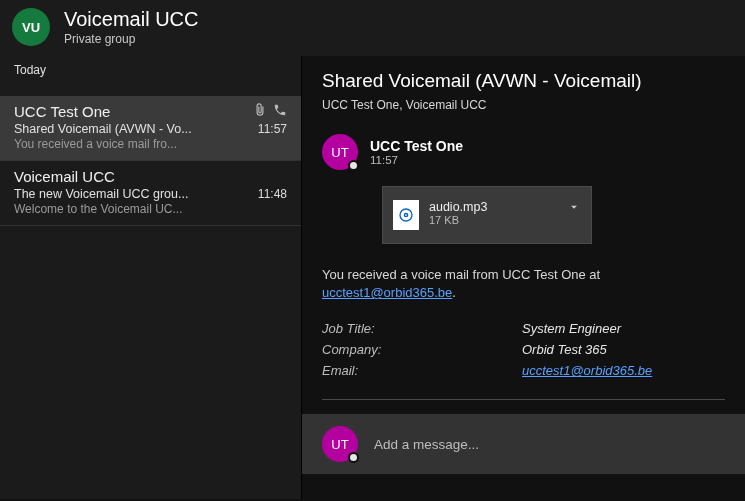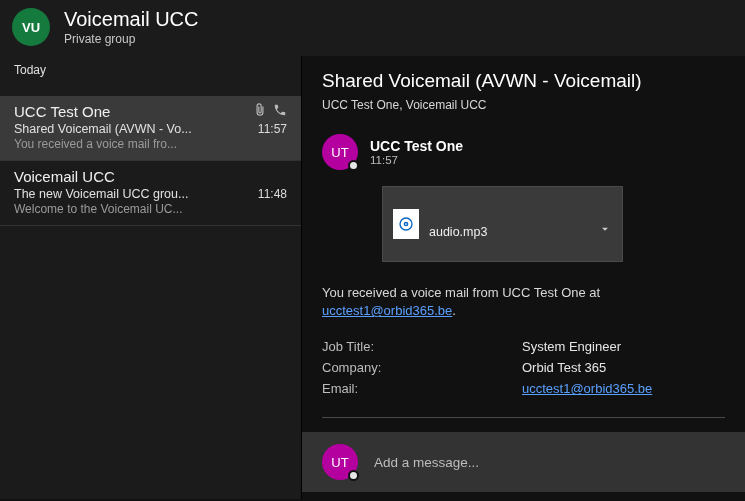--- a/index.html
+++ b/index.html
@@ -82,43 +82,43 @@
   .presence {
     position: absolute; right: -1px; bottom: -1px;
     width: 11px; height: 11px; border-radius: 50%;
     background: #e6e6e6; border: 2px solid #111;
   }
   .sender-name { font-size: 14px; color: #fff; font-weight: 600; }
   .sender-time { font-size: 11.5px; color: #bdbdbd; }
 
   .attachment {
     margin: 16px 0 14px 60px;
-    width: 241px;
+    width: 210px;
     background: #3a3a3a;
     border: 1px solid #4a4a4a;
-    display: flex; align-items: flex-end;
-    padding: 22px 10px;
+    display: flex; align-items: flex-start;
+    padding: 13px 10px;
     cursor: pointer;
   }
   .att-icon {
     width: 26px; height: 30px; background: #fff;
     display: flex; align-items: center; justify-content: center;
     margin-right: 10px; flex:none;
   }
   .att-icon svg { width: 16px; height: 16px; }
   .att-text { flex:1; }
   .att-name { font-size: 12.5px; color: #eee; }
   .att-size { font-size: 11px; color: #bbb; }
   .att-chev { color: #ccc; }
 
   .body-text { font-size: 13px; color: #d8d8d8; margin: 8px 0 14px; line-height: 1.4;}
   .body-text a, .link { color: #5aa0ff; text-decoration: underline; cursor: pointer;}
 
   .info-table { font-size: 13px; margin-top: 2px; }
-  .info-row { display: flex; padding: 3px 0; }
+  .info-row { display: flex; padding: 3px 0; font-style: italic; }
   .info-label { width: 200px; color: #bdbdbd; }
   .info-val { color: #e6e6e6; }
 
   .divider { height:1px; background:#4a4a4a; margin: 18px 0 0; }
 
   .reply {
     display: flex; align-items: center; gap: 16px;
     background: #333; margin: 14px -20px 0 -20px;
     padding: 12px 20px;
     position: relative;
@@ -199,20 +199,21 @@
     <div class="attachment">
       <div class="att-icon">
         <svg viewBox="0 0 24 24">
             <circle cx="12" cy="12" r="9" fill="none" stroke="#0a65c2" stroke-width="2"></circle>
             <circle cx="12" cy="12" r="3.5" fill="#0a65c2"></circle>
             <circle cx="12" cy="12" r="1.3" fill="#fff"></circle>
           </svg>
       </div>
       <div class="att-text">
         <div class="att-name">audio.mp3</div>
+        <div class="att-size">17 KB</div>
       </div>
       <div class="att-chev">
         <svg width="14" height="14" viewBox="0 0 24 24" fill="#ccc">
             <path d="M7 10l5 5 5-5z"></path>
           </svg>
       </div>
     </div>
 
     <div class="body-text">
       <span>You received a voice mail from UCC Test One at </span><a class="link">ucctest1@orbid365.be</a><span>.</span>

